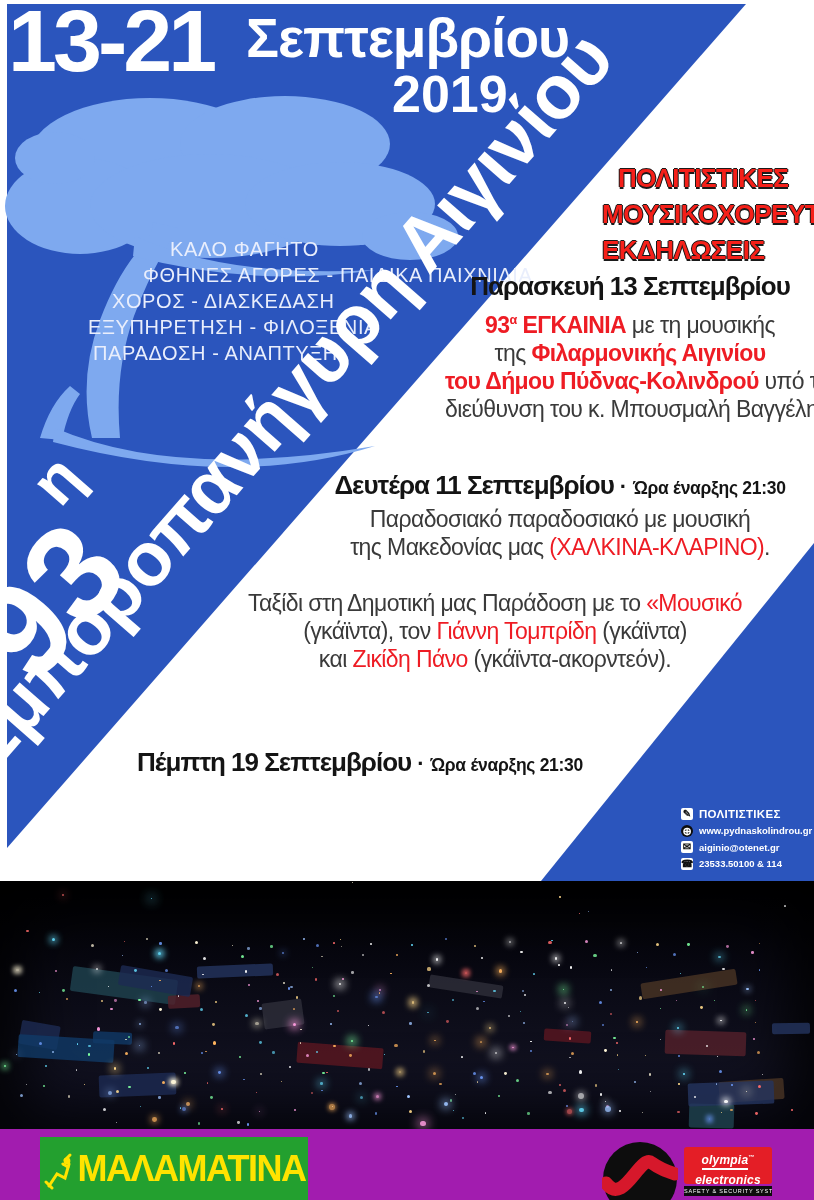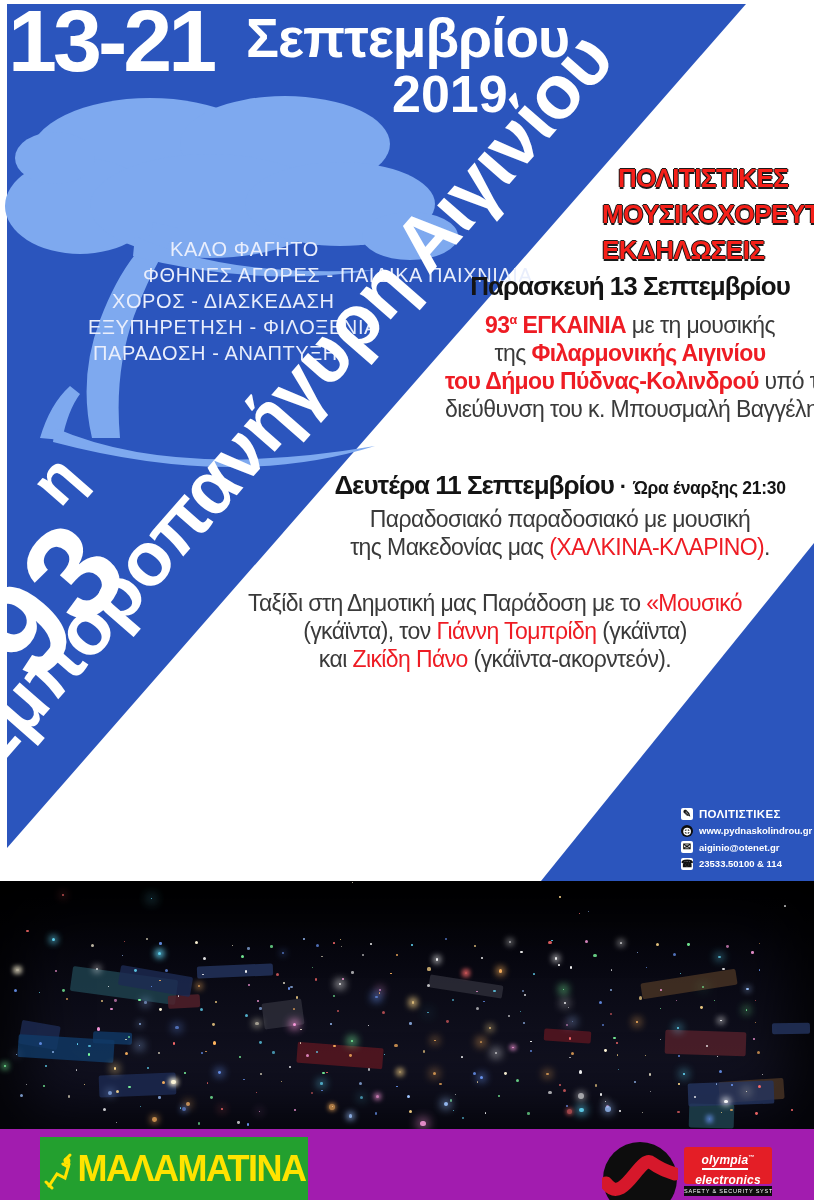--- a/index.html
+++ b/index.html
@@ -143,20 +143,21 @@
 
     <div class="event" style="left:222px;top:585px;width:546px;">
       <div class="ev-body">
           <div class="bline"><span class="seg dark">Ταξίδι στη Δημοτική μας Παράδοση με το </span><span class="seg red">«Μουσικό</span></div>
           <div class="bline"><span class="seg dark">(γκάϊντα), τον </span><span class="seg red">Γιάννη Τομπρίδη</span><span class="seg dark"> (γκάϊντα)</span></div>
           <div class="bline"><span class="seg dark">και </span><span class="seg red">Ζικίδη Πάνο</span><span class="seg dark"> (γκάϊντα-ακορντεόν).</span></div>
         </div>
     </div>
 
     <div class="event" style="left:90px;top:747px;width:540px;">
+      <div><span class="ev-title">Πέμπτη 19 Σεπτεμβρίου</span><span class="ev-dot">·</span><span class="ev-time">Ώρα έναρξης 21:30</span></div>
     </div>
 
     <div class="info">
       <div class="info-title">
           <span class="ic">✎</span>
           <span>ΠΟΛΙΤΙΣΤΙΚΕΣ</span>
         </div>
       <div class="info-row">
           <span class="ic globe">⊕</span>
           <span>www.pydnaskolindrou.gr</span>

